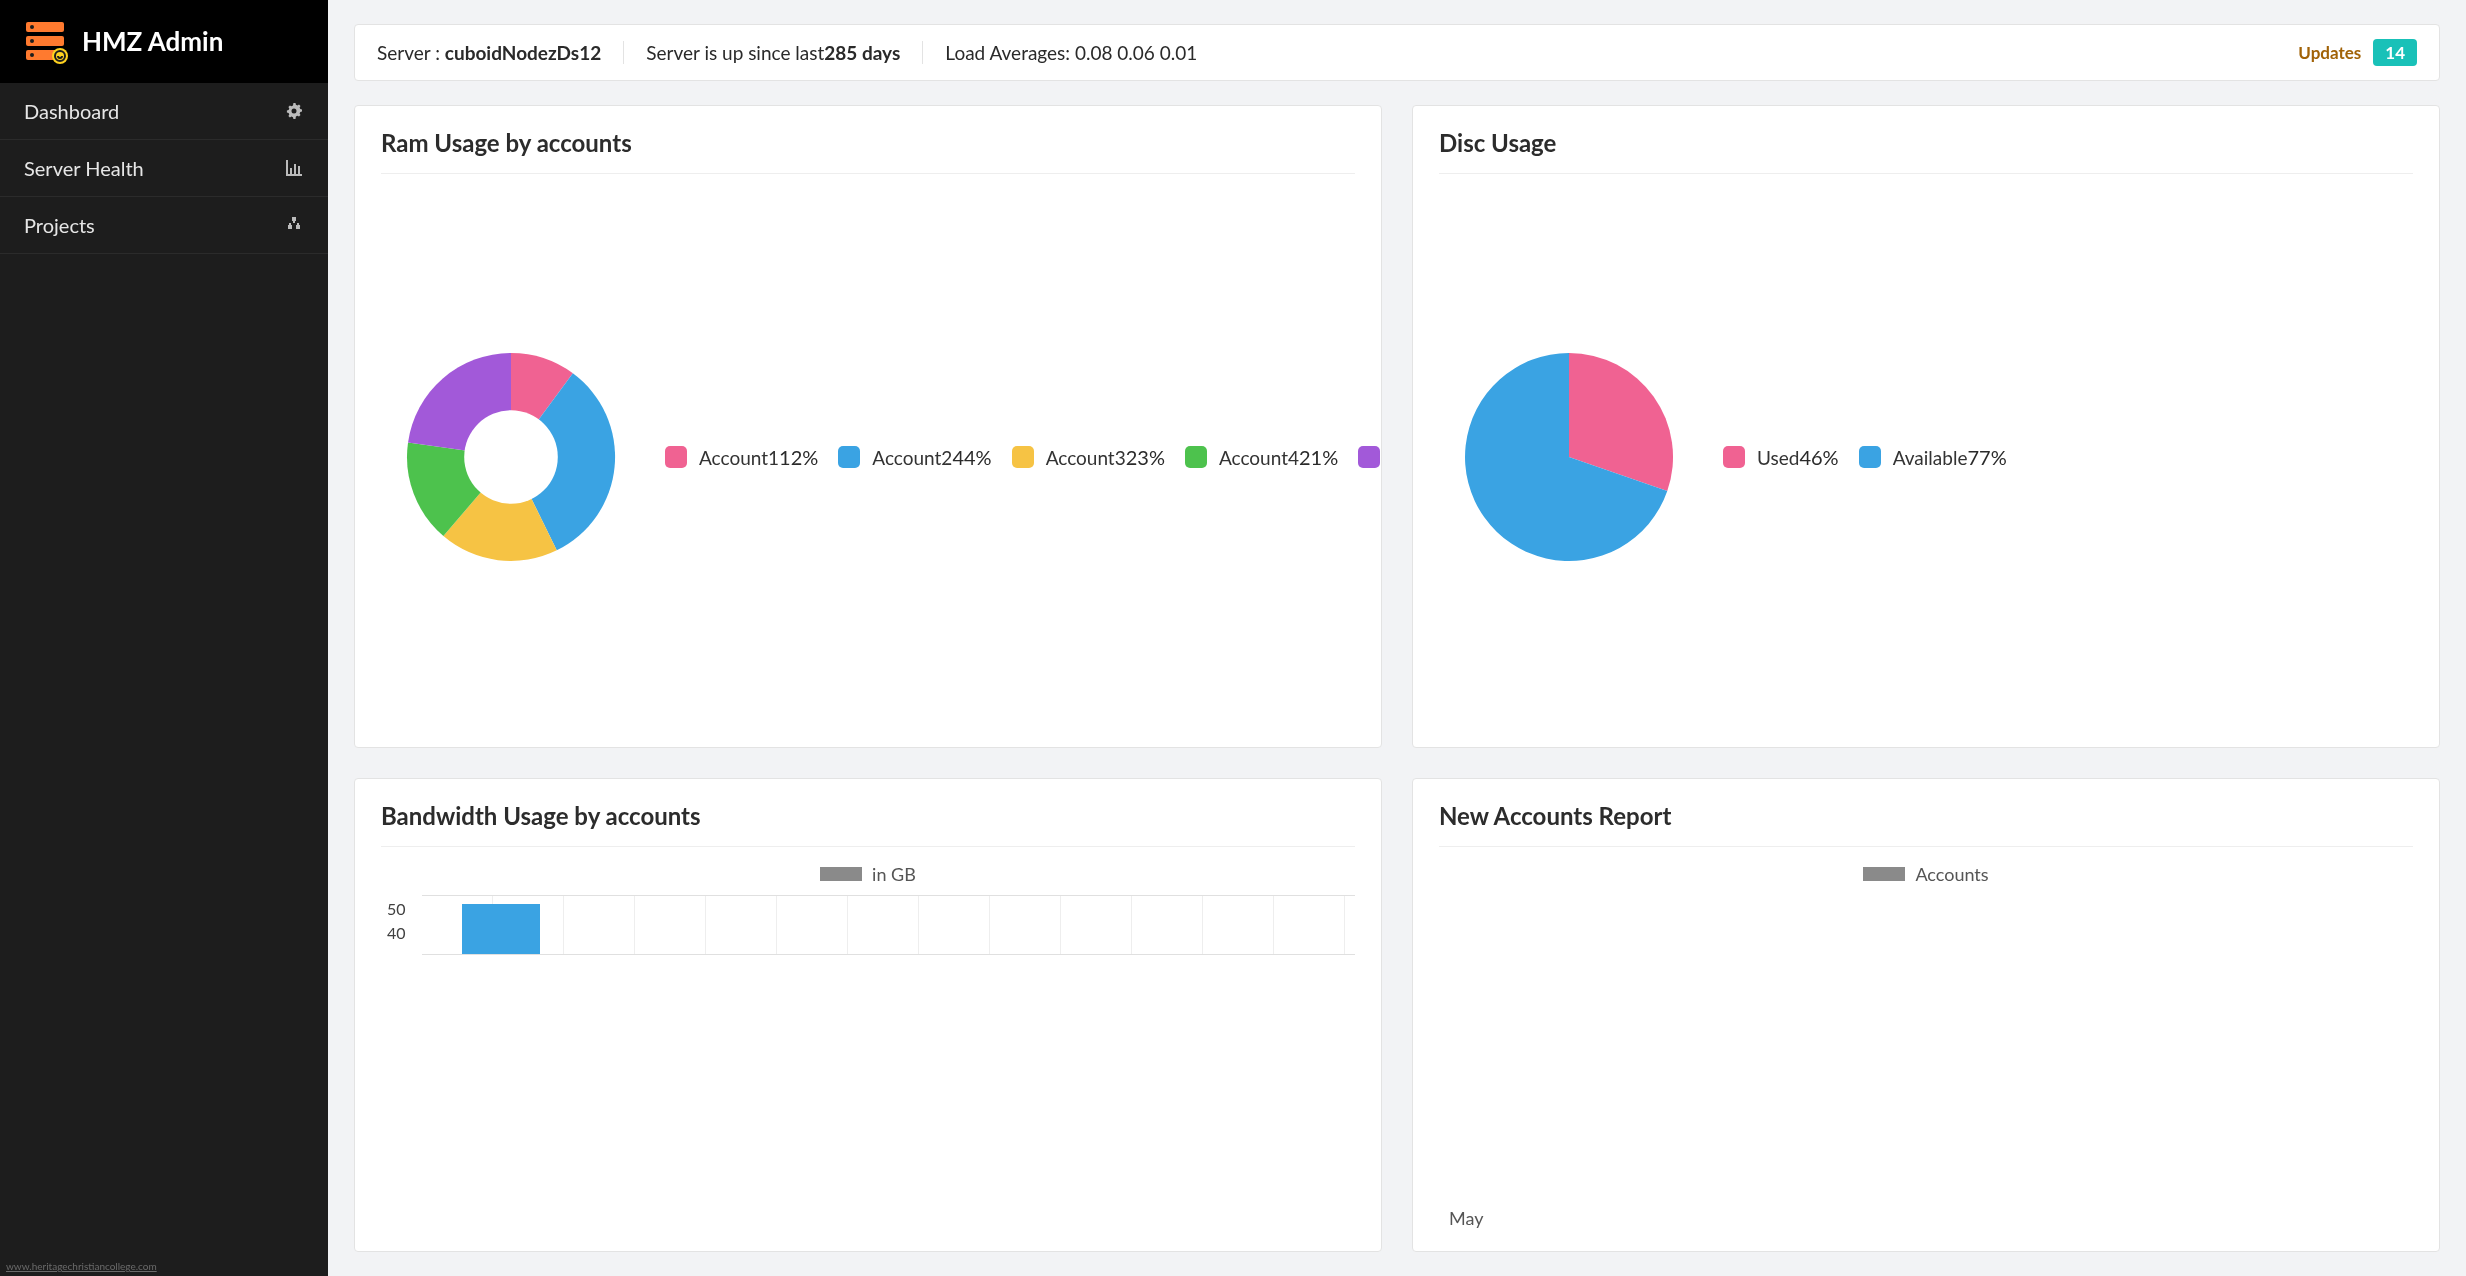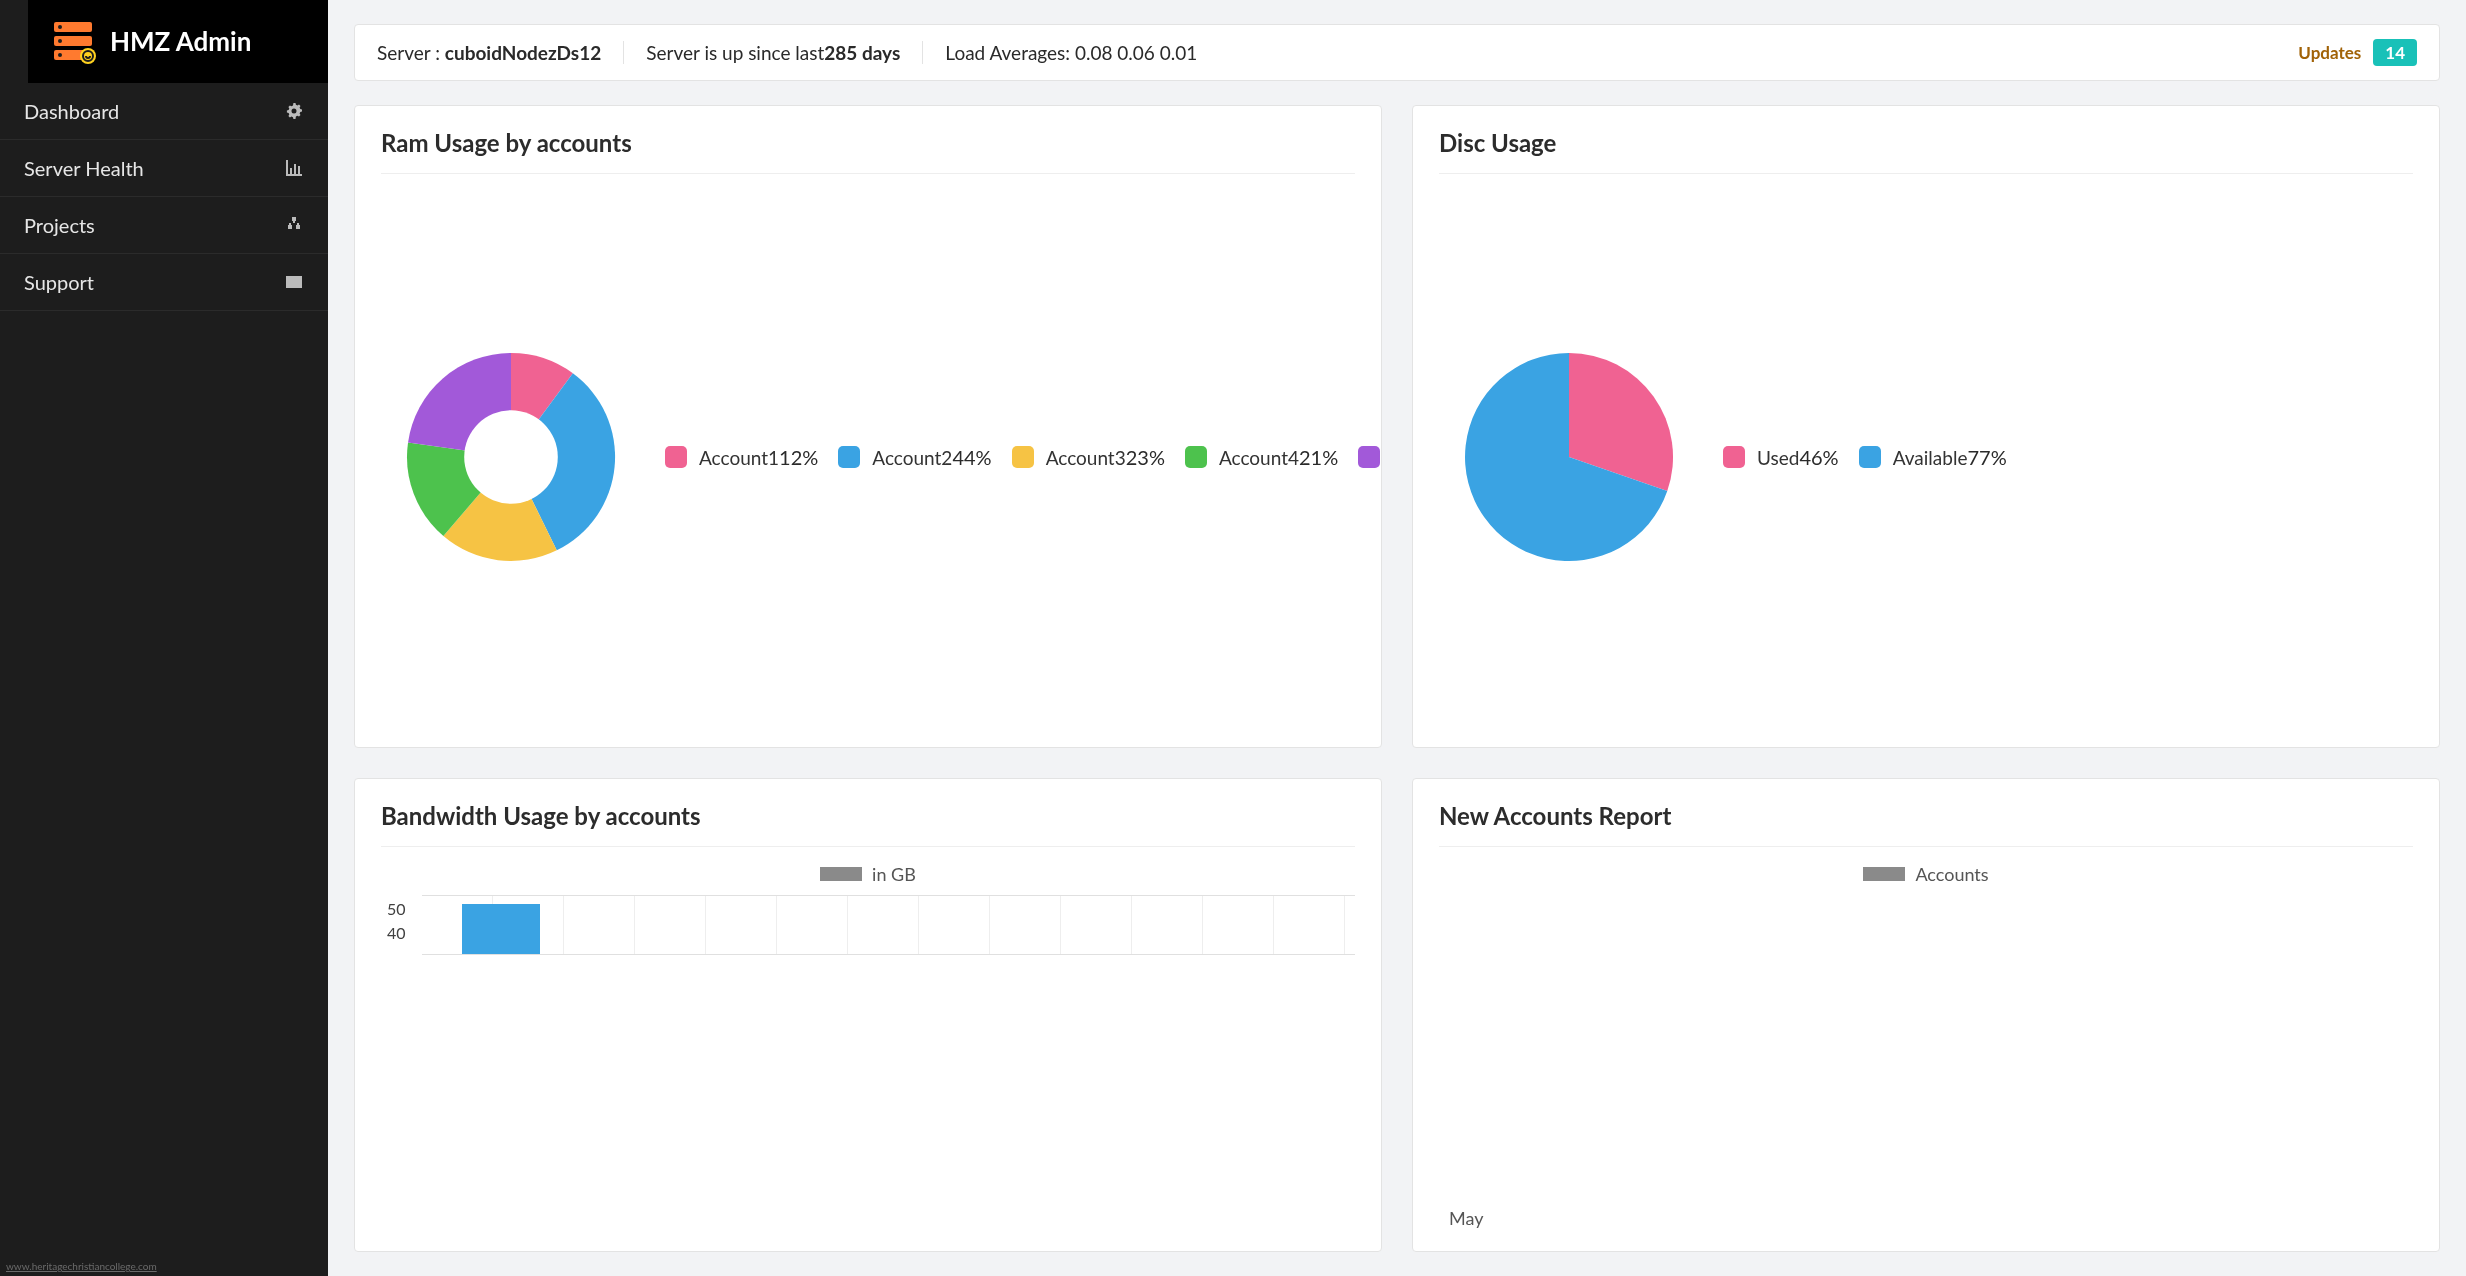--- a/index.html
+++ b/index.html
@@ -1,21 +1,21 @@
 <!DOCTYPE html>
 <html><head>
 <meta charset="utf-8">
 <style>
   * { box-sizing: border-box; margin: 0; padding: 0; }
   html, body { height: 100%; font-family: "Lato","Helvetica Neue",Arial,sans-serif; color:#2c2c2c; }
   body { display:flex; background:#f2f3f5; overflow:hidden; }
 
   
   .sidebar { width:328px; background:#1d1d1d; color:#eee; display:flex; flex-direction:column; flex-shrink:0; position:relative; }
-  .brand { display:flex; align-items:center; gap:14px; padding:18px 22px; background:#000; border-bottom:1px solid #000;margin-left:28px; }
+  .brand { display:flex; align-items:center; gap:14px; padding:18px 22px; background:#000; border-bottom:1px solid #000; }
   .brand-logo { width:46px; height:46px; }
   .brand-title { font-size:26px; font-weight:700; color:#fff; }
   .nav { display:flex; flex-direction:column; }
   .nav-item { display:flex; align-items:center; justify-content:space-between; padding:16px 24px; color:#e6e6e6; font-size:20px; border-bottom:1px solid #2b2b2b; cursor:pointer; }
   .nav-icon { width:20px; height:20px; fill:#bbb; }
 
   .watermark { position:absolute; bottom:4px; left:6px; font-size:10px; color:#6a6a6a;text-decoration:underline; }
 
   
   .main { flex:1; display:flex; flex-direction:column; padding:24px 26px; gap:24px; overflow:hidden; }
@@ -90,26 +90,20 @@
       <svg class="nav-icon" viewBox="0 0 20 20">
           <path d="M2 2v16h16v-2H4V2H2zm4 8h2v6H6v-6zm4-4h2v10h-2V6zm4 2h2v8h-2V8z"></path>
         </svg>
     </div>
     <div class="nav-item">
       <span>Projects</span>
       <svg class="nav-icon" viewBox="0 0 20 20">
           <path d="M8 2h4v4h-1v2h4v2h1v4h-4v-4h1v-2H7v2h1v4H4v-4h1V8h4V6H8V2z"></path>
         </svg>
     </div>
-    <div class="nav-item">
-      <span>Support</span>
-      <svg class="nav-icon" viewBox="0 0 20 20">
-          <path d="M2 4h16v12H2V4zm8 6L3 5h14l-7 5z"></path>
-        </svg>
-    </div>
   </nav>
 
   <div class="watermark">www.heritagechristiancollege.com</div>
 </aside>
 
 <main class="main">
 
   <div class="topbar">
     <div class="topbar-left">
       <div class="tb-cell">

